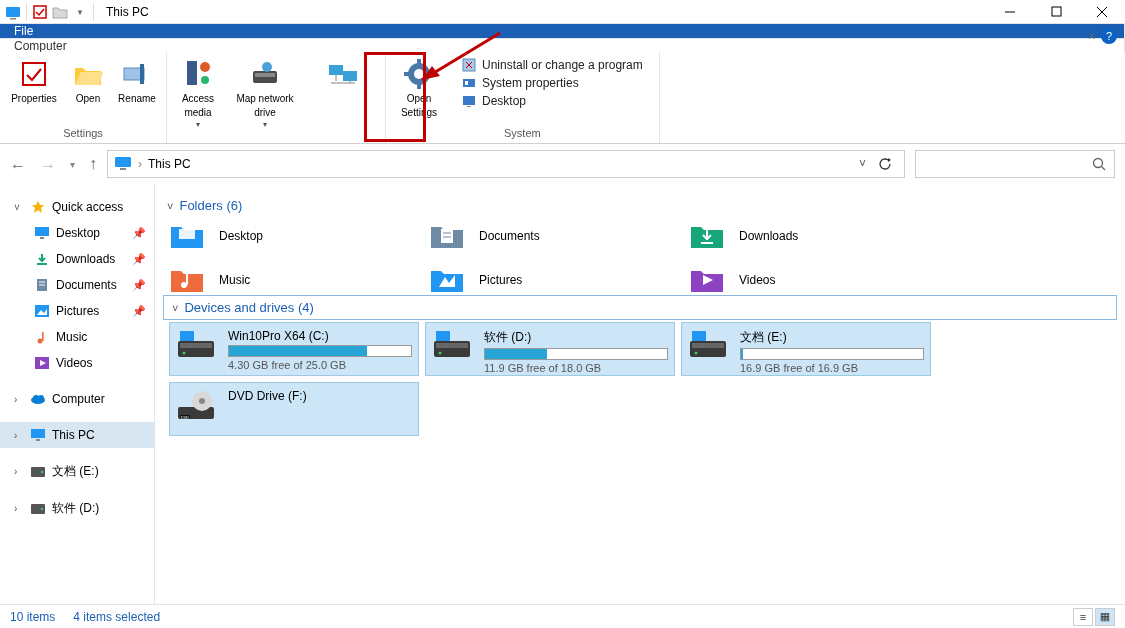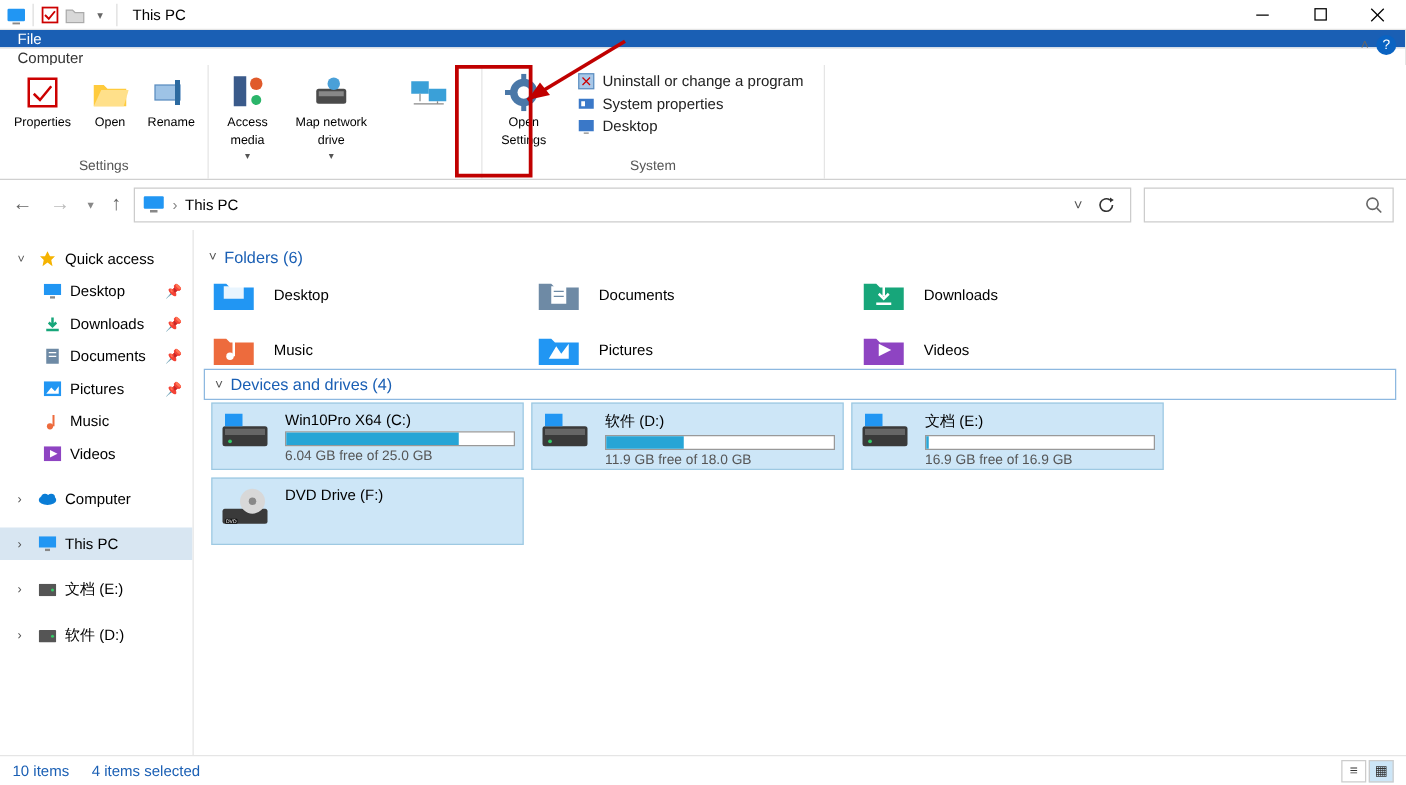--- a/index.html
+++ b/index.html
@@ -510,21 +510,21 @@
               <rect x="4" y="14" width="32" height="5" fill="#666"></rect>
               <circle cx="8" cy="24" r="1.5" fill="#3c6"></circle>
               <rect x="4" y="2" width="14" height="10" fill="#2196f3"></rect>
             </svg>
           </span>
           <div class="dinfo">
             <span class="dname">Win10Pro X64 (C:)</span>
             <div class="bar">
               <div style="width:76%"></div>
             </div>
-            <span class="dfree">6.04 GB free of 25.0 GB</span>
+            <span class="dfree">4.30 GB free of 25.0 GB</span>
           </div>
         </div>
         <div class="drive">
           <span class="dicon">
             <svg width="40" height="32">
               <rect x="2" y="12" width="36" height="16" rx="2" fill="#3a3a3a"></rect>
               <rect x="4" y="14" width="32" height="5" fill="#666"></rect>
               <circle cx="8" cy="24" r="1.5" fill="#3c6"></circle>
               <rect x="4" y="2" width="14" height="10" fill="#2196f3"></rect>
             </svg>

